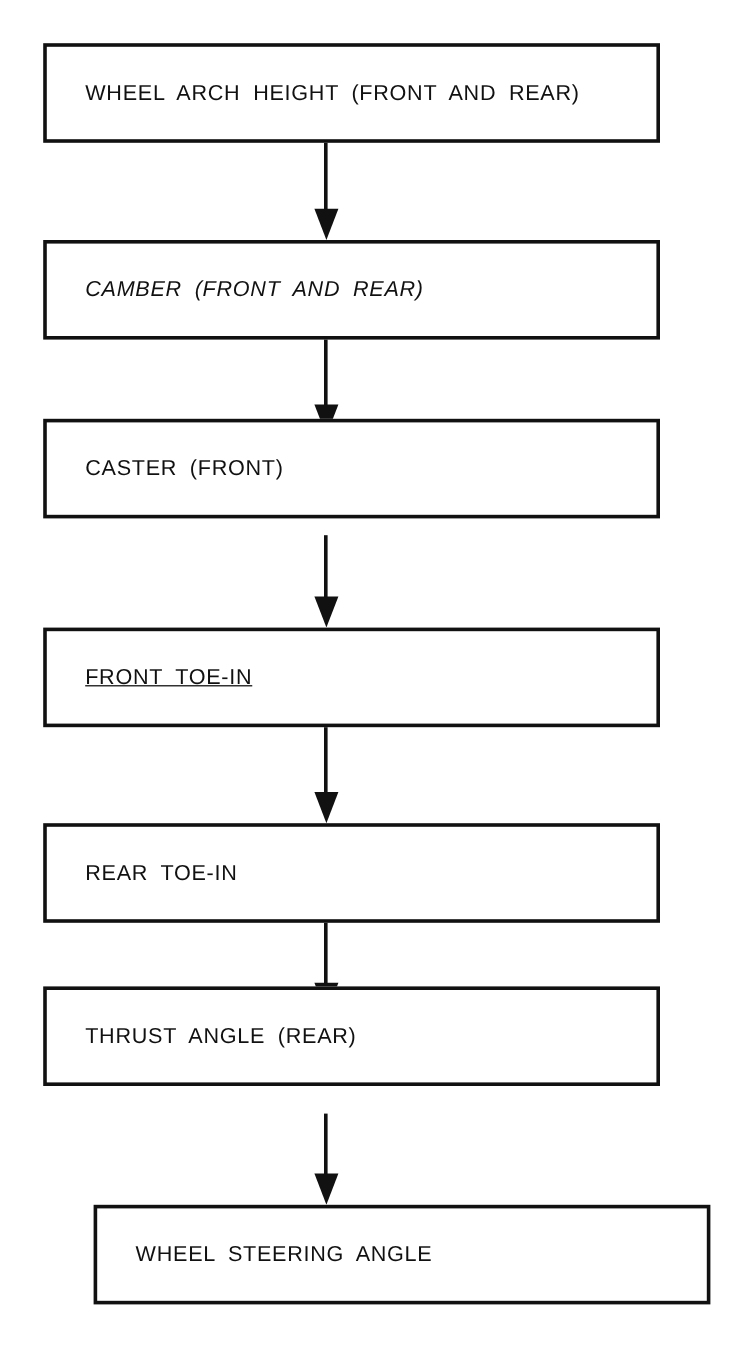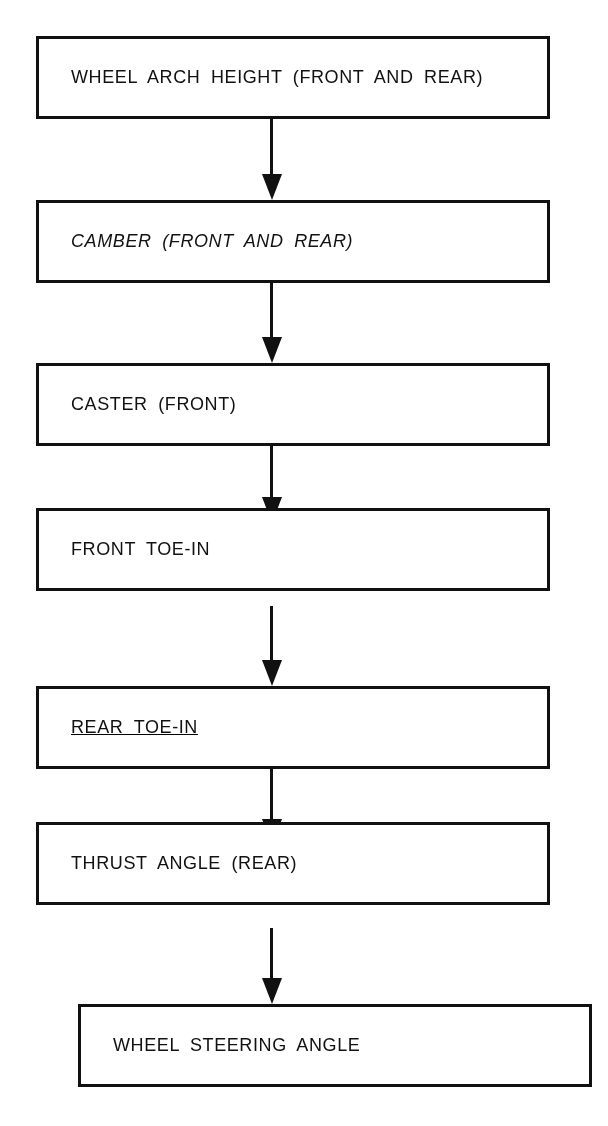--- a/index.html
+++ b/index.html
@@ -56,22 +56,22 @@
     position:absolute;
     left:0;
     bottom:0;
     width:0;
     height:0;
     border-left:10px solid transparent;
     border-right:10px solid transparent;
     border-top:26px solid var(--ink);
   }
   
-  .b1{top:36px;}   .b2{top:200px;font-style:italic;}  .b3{top:363px;}  .b4{top:508px;}
-  .b5{top:686px;text-decoration:underline;}  .b6{top:822px;}  .b7{top:1004px;margin-left:42px;}
+  .b1{top:36px;}   .b2{top:200px;font-style:italic;}  .b3{top:349px;}  .b4{top:523px;text-decoration:underline;}
+  .b5{top:686px;}  .b6{top:822px;}  .b7{top:1004px;margin-left:42px;}
   
   .a1{top:119px;height:81px;}
   .a2{top:283px;height:80px;}
   .a3{top:446px;height:77px;}
   .a4{top:606px;height:80px;}
   .a5{top:769px;height:76px;}
   .a6{top:928px;height:76px;}
 </style>
 </head>
 <body>

